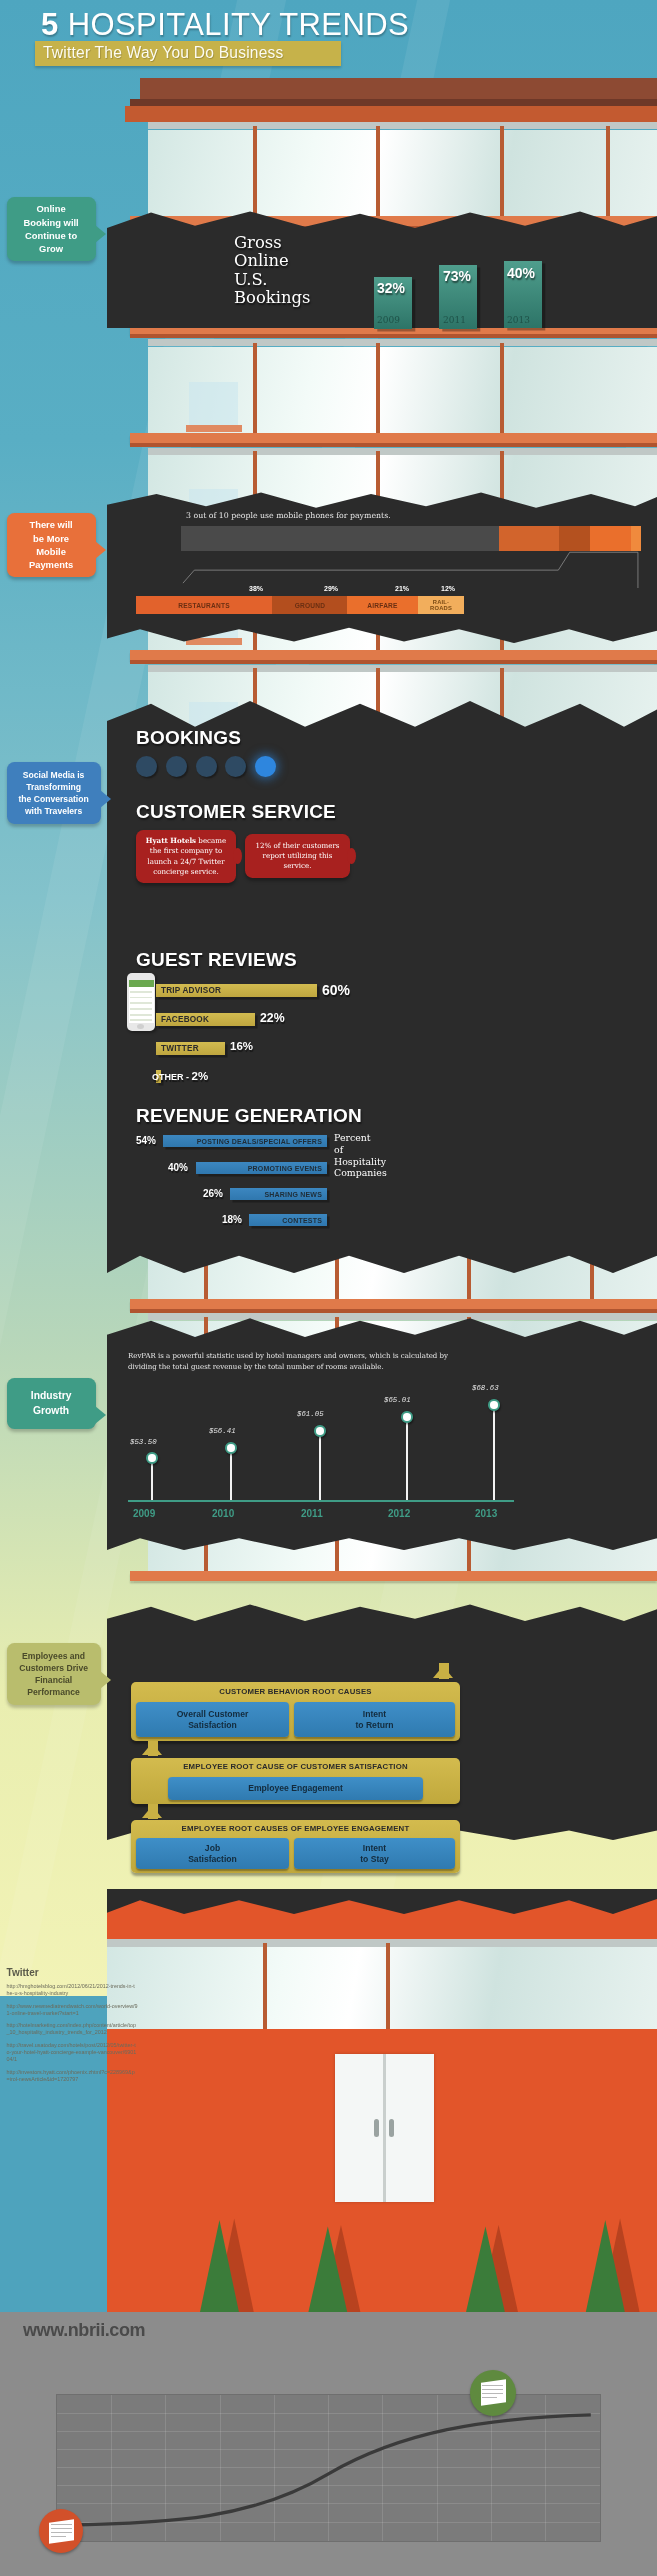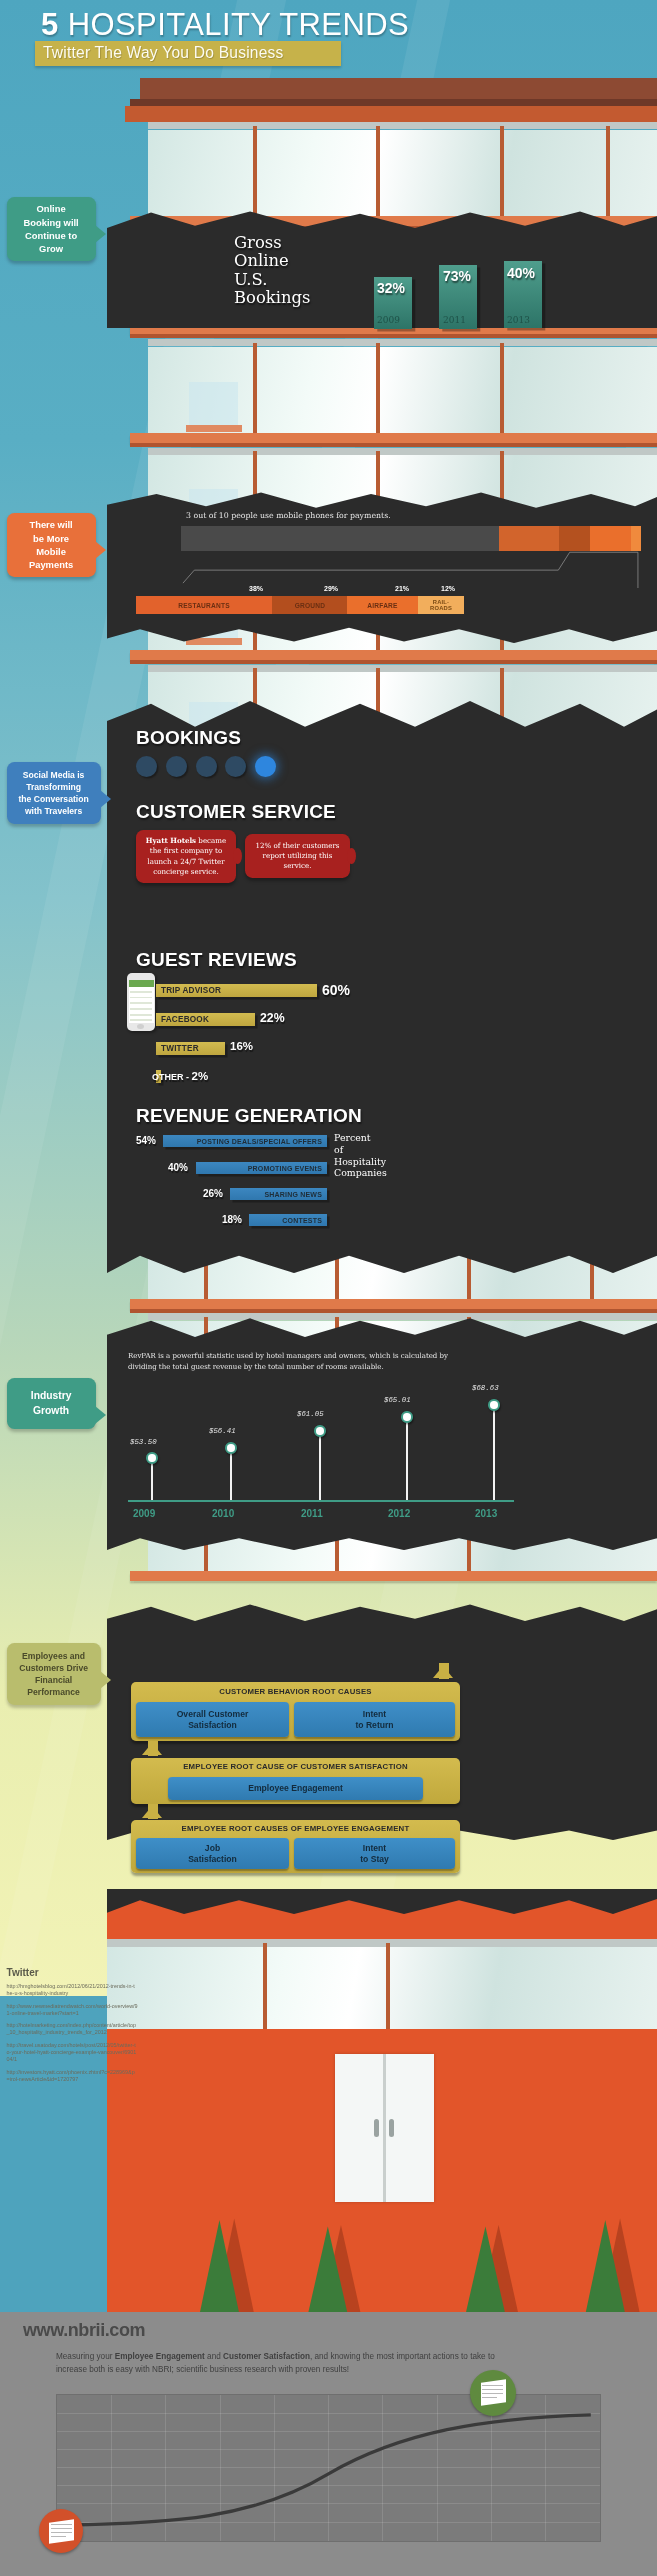--- a/index.html
+++ b/index.html
@@ -490,23 +490,20 @@
     <div class="src-h">Twitter</div>
     <div class="src-l">http://hmghotelsblog.com/2012/06/21/2012-trends-in-the-u-s-hospitality-industry</div>
     <div class="src-l">http://www.newmediatrendwatch.com/world-overview/91-online-travel-market?start=1</div>
     <div class="src-l">http://hotelmarketing.com/index.php/content/article/top_10_hospitality_industry_trends_for_2012</div>
     <div class="src-l">http://travel.usatoday.com/hotels/post/2012/05/twitter-to-your-hotel-hyatt-concierge-example-vancouver/690104/1</div>
     <div class="src-l">http://investors.hyatt.com/phoenix.zhtml?c=228969&amp;p=irol-newsArticle&amp;id=1720797</div>
   </div>
 
   <div class="footer">
     <div class="f-url">www.nbrii.com</div>
-    <div class="f-txt">
-      <span>Measuring your </span><b>Employee Engagement</b><span> and </span><b>Customer Satisfaction</b><span>, and knowing the most important actions to take to increase both is easy with NBRI; scientific business research with proven results!</span>
-    </div>
 
     <div class="f-chart">
       <div class="f-grid-v" style="left:54px;"></div>
         <div class="f-grid-v" style="left:108px;"></div>
       <div class="f-grid-v" style="left:163px;"></div>
         <div class="f-grid-v" style="left:217px;"></div>
       <div class="f-grid-v" style="left:271px;"></div>
         <div class="f-grid-v" style="left:325px;"></div>
       <div class="f-grid-v" style="left:380px;"></div>
         <div class="f-grid-v" style="left:434px;"></div>

